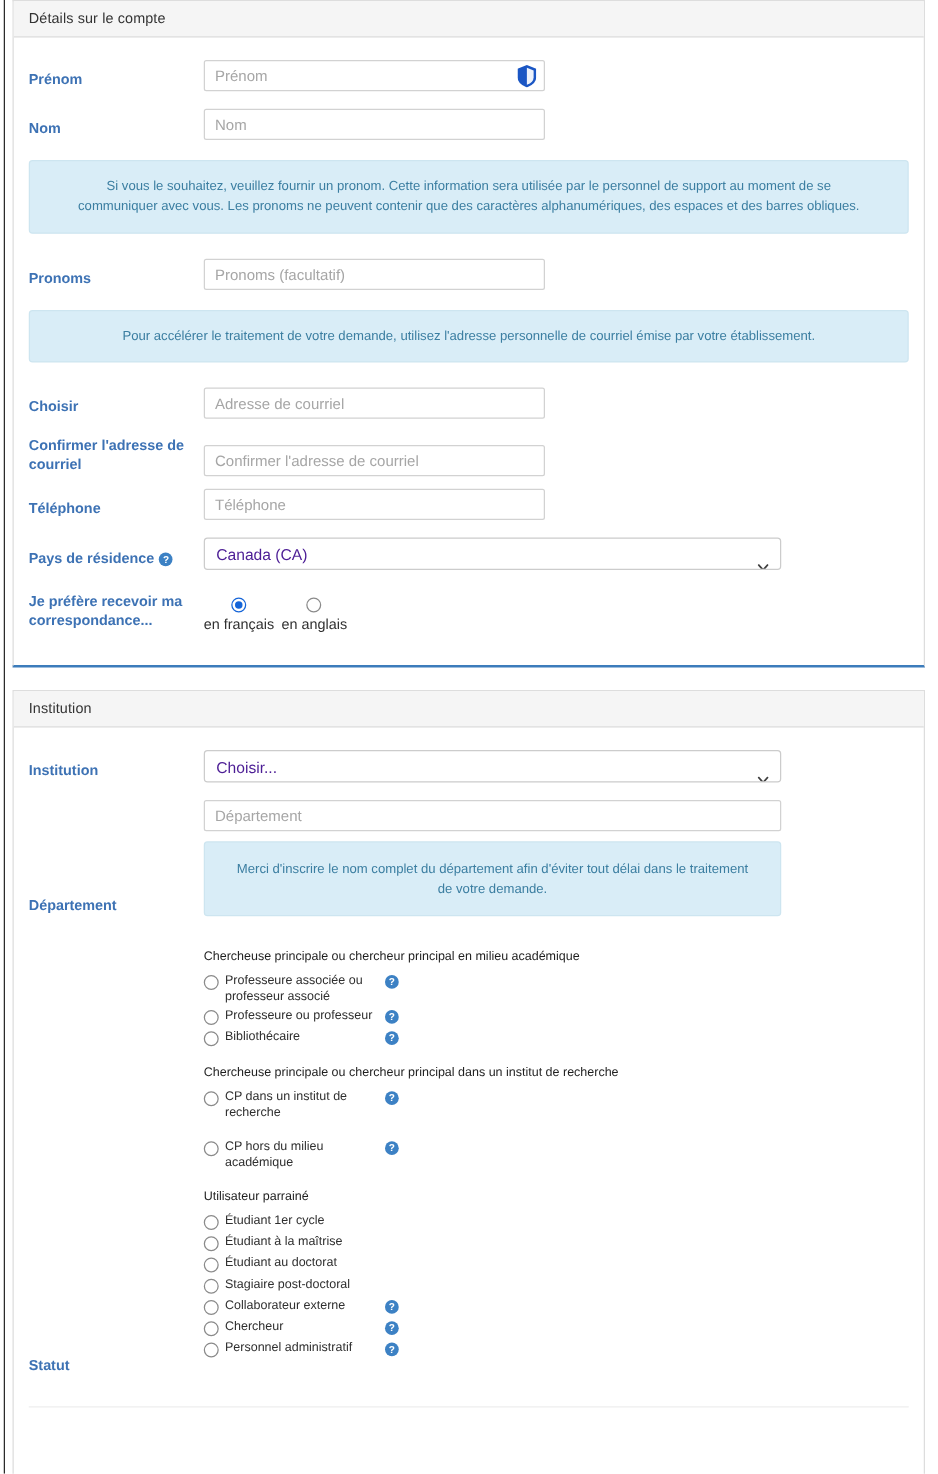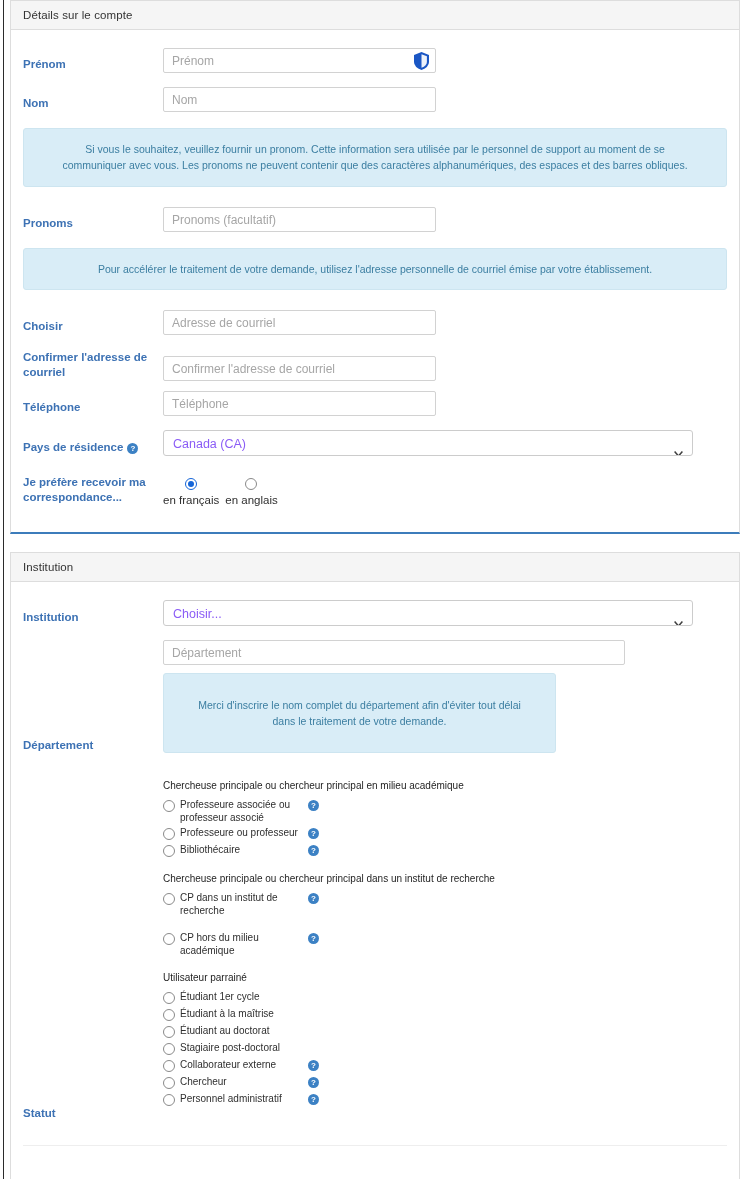--- a/index.html
+++ b/index.html
@@ -99,27 +99,27 @@
     width: 15px;
     height: 18px;
   }
 
   
   .select {
     position: relative;
     display: block;
     height: 26px;
     line-height: 26px;
-    width: 530px;
+    width: 462px;
     background: #ffffff;
     border: 1px solid #cccccc;
     border-radius: 3px;
     padding: 0 26px 0 9px;
     font-size: 12.5px;
-    color: #8b5cf6;
+    color: #4c1d95;
     white-space: nowrap;
     overflow: hidden;
   }
   .caret {
     position: absolute;
     right: 9px;
     top: 9px;
     width: 9px;
     height: 6px;
   }
@@ -131,22 +131,22 @@
     border-radius: 3px;
     color: #3b7ea1;
     font-size: 10.5px;
     line-height: 1.55;
     text-align: center;
     padding: 12px 28px;
     margin: 16px 0 20px 0;
   }
   .info--narrow {
     margin: 8px 0 0 0;
-    padding: 23px 22px;
-    width: 393px;
+    padding: 13px 22px;
+    width: 462px;
   }
 
   
   .radio-inline { display: flex; align-items: center; gap: 6px; padding-top: 3px; }
   .radio-inline .opt { display: flex; align-items: center; gap: 4px; flex-direction: column; }
   .radio-inline .opt-txt { font-size: 11.5px; color: #2f2f2f; }
 
   .radio {
     width: 12px; height: 12px;
     border: 1px solid #8a8a8a;

